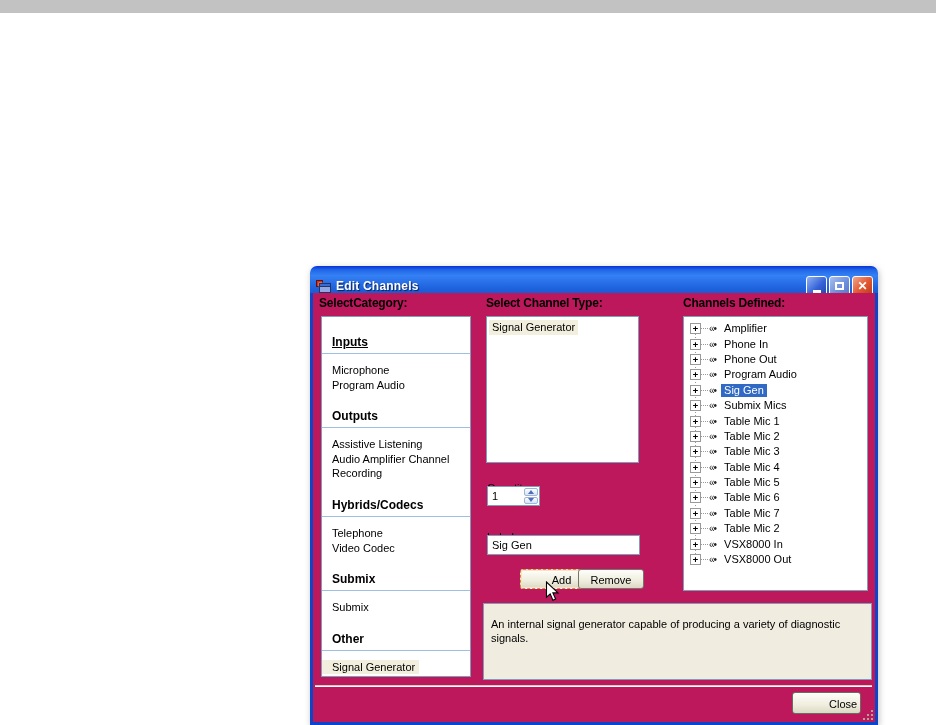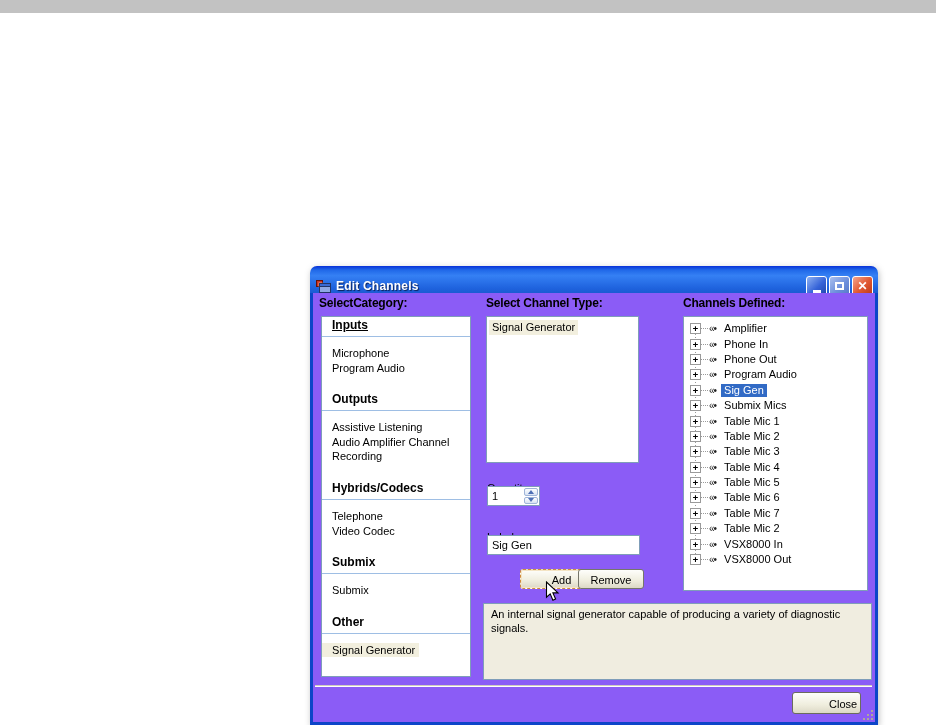--- a/index.html
+++ b/index.html
@@ -25,38 +25,38 @@
   .win-btn { width:21px; height:21px; border:1px solid #fff; border-radius:3px;
              display:flex; align-items:center; justify-content:center; color:#fff; }
   .btn-min { background:linear-gradient(135deg,#8fb2f2,#3563d8 55%,#1e44a8); }
   .btn-min i { width:8px; height:3px; background:#fff; margin-top:10px; }
   .btn-max { background:linear-gradient(135deg,#aac0ee,#6d8fdc 55%,#5577c6); }
   .btn-max i { width:9px; height:8px; border:2px solid #fff; }
   .btn-close { background:linear-gradient(135deg,#f3a58e,#e25a33 50%,#bb3614); font-size:12px; font-weight:bold; }
 
   .client {
     position:absolute; left:0; top:27px; right:0; bottom:0;
-    background:#8b5cf6; border:3px solid #0c45c8; border-top:none;
+    background:#be185d; border:3px solid #0c45c8; border-top:none;
   }
 
   .col-header { position:absolute; top:3px; font-size:12px; font-weight:bold; letter-spacing:-.2px; }
   .hdr-cat  { left:6px; }
   .hdr-type { left:173px; }
   .hdr-def  { left:370px; }
 
   .panel { position:absolute; background:#fff; border:1px solid #7f9db9; }
   .cat-box  { left:8px;   top:23px;  width:150px; height:361px; overflow:hidden; }
   .type-box { left:173px; top:23px;  width:153px; height:147px; overflow:hidden; }
   .tree-box { left:370px; top:23px;  width:185px; height:275px; padding-top:4px; overflow:hidden; }
   .desc-box { left:170px; top:310px; width:389px; height:77px; background:#f0ede0;
-              padding:3px 7px; line-height:14px; }
+              padding:13px 7px; line-height:14px; }
 
   
   .cat-header { font-size:12px; font-weight:bold; padding-left:10px; margin:17px 0 4px; }
-  .cat-header:first-child { margin-top:1px;text-decoration:underline; }
+  .cat-header:first-child { margin-top:18px;text-decoration:underline; }
   .cat-rule { border-top:1px solid #9ebee4; }
   .cat-items { margin-top:9px; }
   .cat-item { padding-left:10px; line-height:14.6px; white-space:nowrap; }
   .cat-item.cream { background:#f2efde; width:fit-content; padding-right:4px; }
 
   
   .type-item { margin:3px 2px; padding:1px 3px; line-height:13px; width:fit-content; white-space:nowrap; }
   .type-item.cream { background:#f2efde; }
 
   

